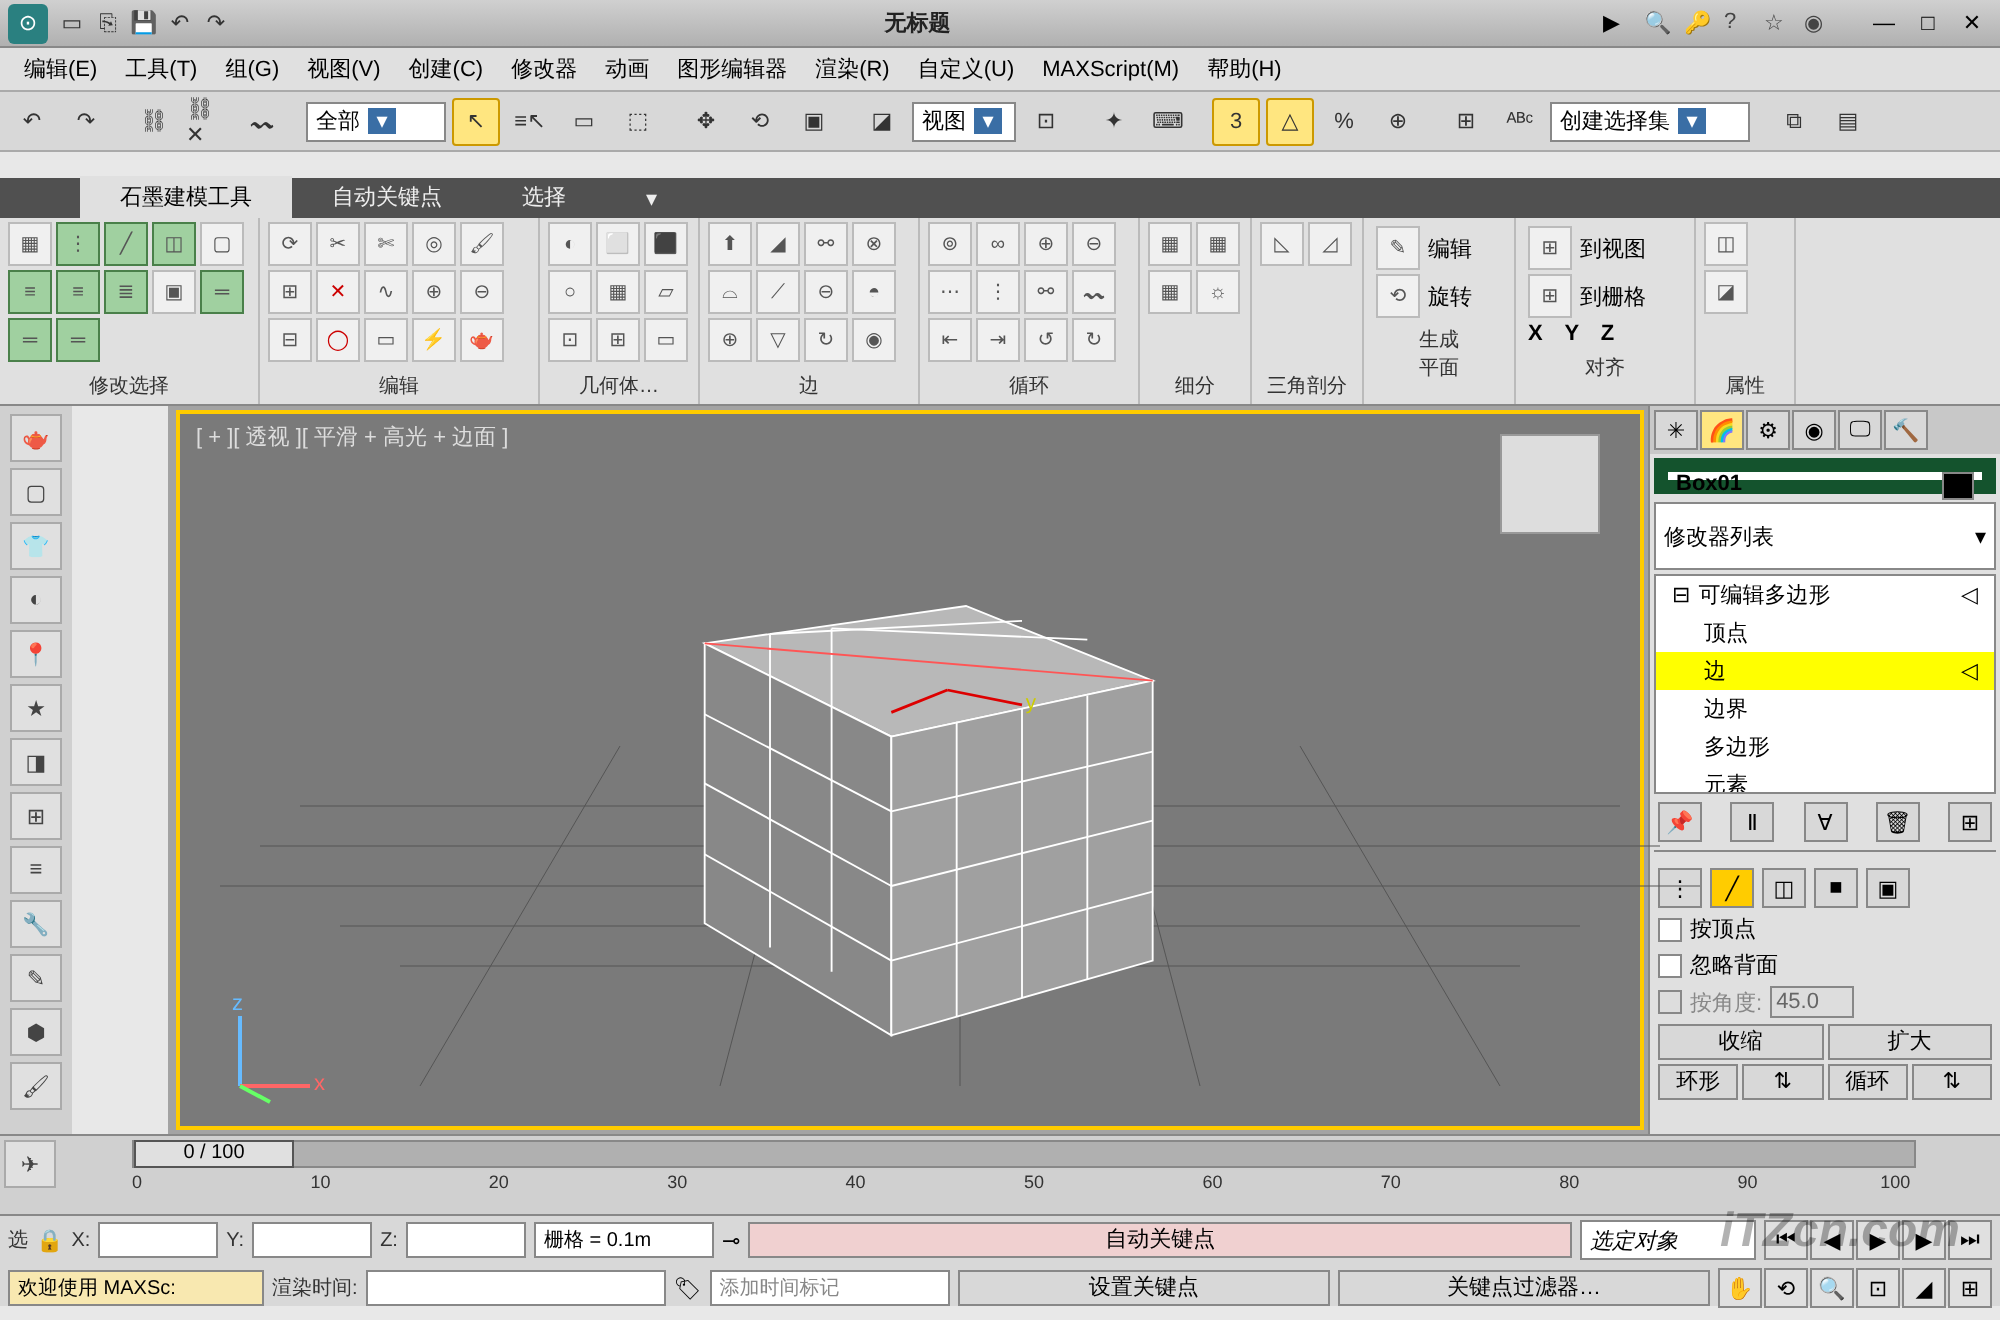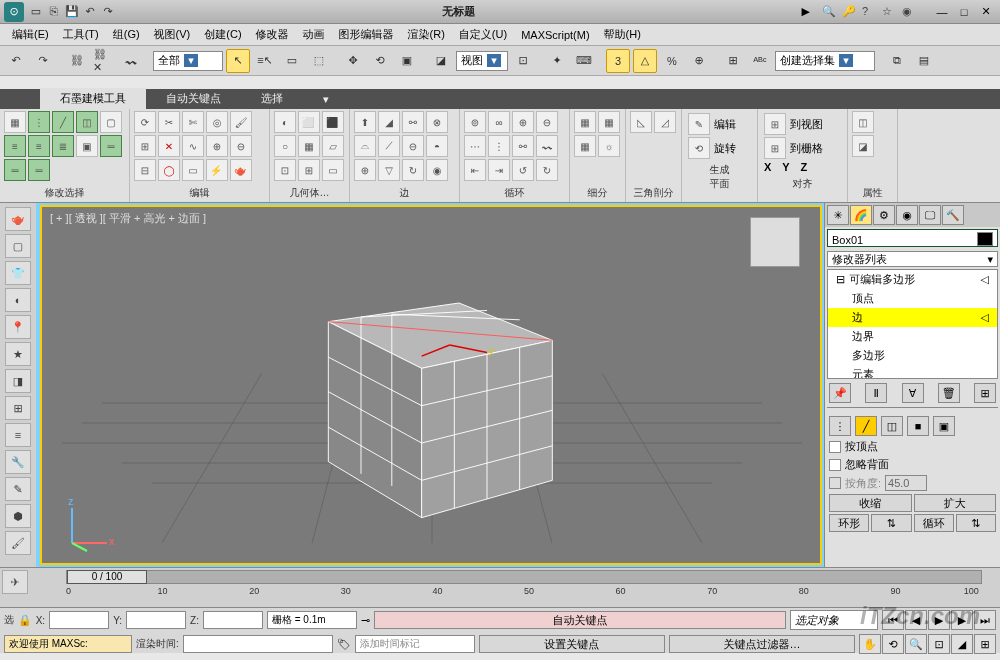--- a/index.html
+++ b/index.html
@@ -37,53 +37,53 @@
 .rgroup .label { text-align: center; font-size: 10px; color: #333; padding-top: 2px; }
 .ricon { width: 22px; height: 22px; border: 1px solid #bbb; background: #f0f0f0; display: flex; align-items: center; justify-content: center; font-size: 10px; color: #555; }
 .ricon.sel { background: #a0d0a0; border-color: #4a804a; }
 .rgroup-v { display: flex; flex-direction: column; gap: 2px; padding: 2px; }
 .rgroup-v .item { display: flex; align-items: center; gap: 4px; font-size: 11px; }
 
 .main { display: flex; height: 364px; }
 .left-tools { width: 36px; background: #d0d0d0; display: flex; flex-direction: column; gap: 3px; padding: 4px 2px; align-items: center; }
 .ltool { width: 26px; height: 24px; display: flex; align-items: center; justify-content: center; border: 1px solid #aaa; background: #e0e0e0; color: #444; }
 
-.viewport-area { flex: 1; background: #7dd3fc; position: relative; }
+.viewport-area { flex: 1; background: #a3a3a3; position: relative; margin-left: 48px; }
 .vp { position: absolute; top: 2px; left: 4px; right: 2px; bottom: 2px; background: #7a7a7a; border: 2px solid #ffcc00; }
 .vp-label { position: absolute; top: 4px; left: 8px; color: #ddd; font-size: 11px; }
 .cube-render { position: absolute; top: 40px; left: 50%; transform: translateX(-50%); width: 340px; height: 280px; }
 .grid-floor { position: absolute; bottom: 20px; left: 20px; right: 20px; height: 200px; }
 .axis { position: absolute; bottom: 10px; left: 20px; }
 .viewcube { position: absolute; top: 10px; right: 20px; width: 50px; height: 50px; background: #ddd; border: 1px solid #999; }
 
 .right-panel { width: 176px; background: #e0e0e0; border-left: 1px solid #888; display: flex; flex-direction: column; }
 .rp-tabs { height: 24px; display: flex; gap: 1px; padding: 2px; background: #c8c8c8; }
 .rp-tab { width: 22px; height: 20px; border: 1px solid #888; background: #d8d8d8; display: flex; align-items: center; justify-content: center; }
 .rp-tab.active { background: #ffe680; }
-.obj-name { margin: 2px; height: 18px; background: #fff; border: 1px solid #14532d; padding: 0 4px; display: flex; align-items: flex-end; }
+.obj-name { margin: 2px; height: 18px; background: #fff; border: 7px solid #14532d; padding: 0 4px; display: flex; align-items: flex-start; font-weight: bold; }
 .color-swatch { width: 16px; height: 14px; background: #000; border: 1px solid #888; margin-left: auto; }
 .mod-list { margin: 2px; }
-.mod-combo { height: 16px; background: #fff; border: 1px solid #888; padding: 0 4px; display: flex; align-items: center; justify-content: space-between; margin-bottom: 2px; }
+.mod-combo { height: 34px; background: #fff; border: 1px solid #888; padding: 0 4px; display: flex; align-items: center; justify-content: space-between; margin-bottom: 2px; }
 .mod-stack { background: #fff; border: 1px solid #888; height: 110px; overflow-y: auto; }
 .stack-item { padding: 2px 8px; display: flex; align-items: center; gap: 4px; }
 .stack-item.hl { background: #ffff00; }
 .stack-item.sub { padding-left: 24px; }
 .stack-tools { display: flex; gap: 2px; justify-content: space-between; padding: 4px 2px; border-bottom: 1px solid #888; }
 .sel-section { padding: 4px; }
 .sel-row { display: flex; gap: 4px; margin: 2px 0; }
 .sel-btn { width: 22px; height: 20px; border: 1px solid #888; background: #d8d8d8; display: flex; align-items: center; justify-content: center; }
 .sel-btn.on { background: #ffcc00; }
 .chk-row { display: flex; align-items: center; gap: 4px; margin: 3px 0; }
 .chk { width: 12px; height: 12px; border: 1px solid #888; background: #fff; }
 .btn-row { display: flex; gap: 2px; margin: 2px 0; }
 .pbtn { flex: 1; height: 18px; border: 1px solid #888; background: #d8d8d8; text-align: center; line-height: 16px; }
 .spinner { width: 42px; height: 16px; background: #ddd; border: 1px solid #888; padding: 0 2px; display: flex; align-items: center; color: #666; }
 
 .timeline { height: 40px; background: #d0d0d0; border-top: 1px solid #888; display: flex; }
-.time-slider { flex: 1; position: relative; padding: 2px 18px 2px 36px; text-decoration: underline; }
+.time-slider { flex: 1; position: relative; padding: 2px 42px 2px 36px; text-decoration: underline; }
 .slider-track { height: 14px; background: #b0b0b0; border: 1px solid #888; position: relative; }
 .slider-thumb { position: absolute; left: 0; top: -1px; width: 80px; height: 14px; background: #e0e0e0; border: 1px solid #555; text-align: center; line-height: 12px; font-size: 10px; }
 .ticks { height: 20px; position: relative; }
 .tick { position: absolute; font-size: 9px; color: #333; top: 2px; }
 
 .statusbar { height: 46px; background: #d8d8d8; border-top: 1px solid #888; display: flex; align-items: center; padding: 2px 4px; gap: 4px; flex-wrap: wrap; }
 .status-field { height: 18px; background: #fff; border: 1px solid #888; padding: 0 4px; display: flex; align-items: center; font-size: 10px; }
 .status-label { font-size: 10px; color: #333; }
 .nav-btns { display: flex; gap: 1px; margin-left: auto; }
 .nav-btn { width: 22px; height: 20px; border: 1px solid #888; background: #e0e0e0; display: flex; align-items: center; justify-content: center; }

